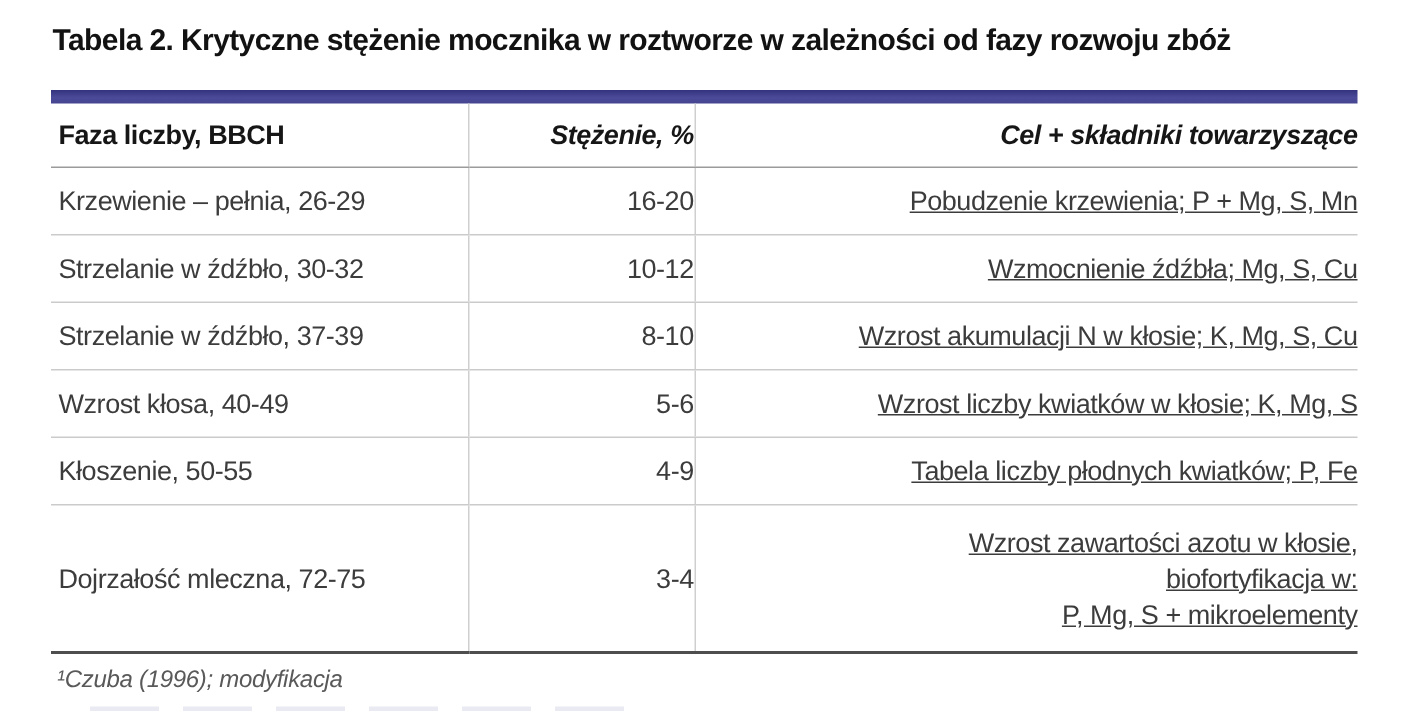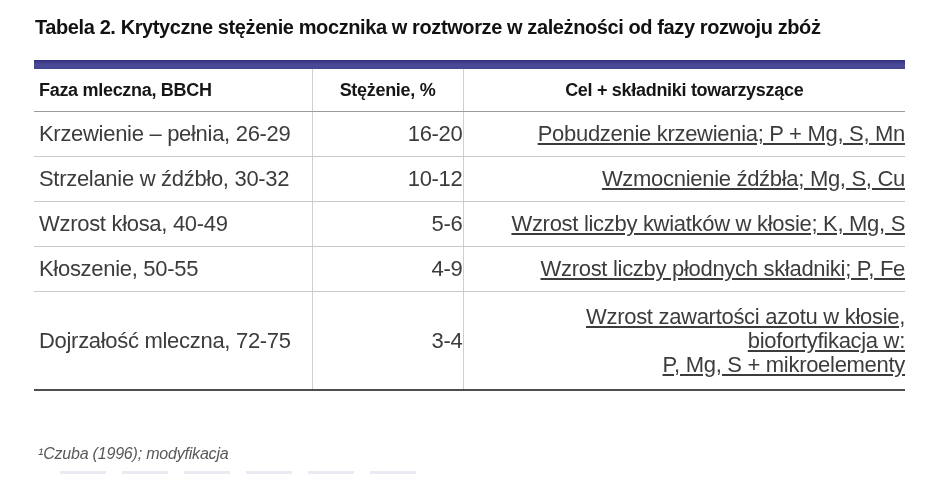--- a/index.html
+++ b/index.html
@@ -54,25 +54,26 @@
     border-bottom: 1px solid #9b9b9b;
     vertical-align: middle;
     padding: 0;
   }
   .data-table th.col-phase {
     text-align: left;
     padding-left: 5px;
   }
   .data-table th.col-conc,
   .data-table th.col-goal {
-    text-align: center;
+    text-align: right;
+    font-style: italic;
   }
   .data-table td {
     height: 44px;
-    font-size: 22px;
+    font-size: 18px;
     color: #3c3c3c;
     letter-spacing: -0.3px;
     border-bottom: 1px solid #cbcbcb;
     vertical-align: middle;
     padding: 0;
     line-height: 24px;
   }
   .data-table td.cell-conc,
   .data-table td.cell-goal {
     text-align: right;
@@ -126,45 +127,50 @@
   <div class="accent-bar"></div>
 
   <table class="data-table">
     <colgroup>
       <col class="c1">
         <col class="c2">
         <col class="c3">
     </colgroup>
     <thead>
       <tr>
-        <th class="col-phase">Faza mleczna, BBCH</th>
+        <th class="col-phase">Faza liczby, BBCH</th>
         <th class="col-conc">Stężenie, %</th>
         <th class="col-goal">Cel + składniki towarzyszące</th>
       </tr>
     </thead>
     <tbody>
       <tr>
         <td class="cell-phase">Krzewienie – pełnia, 26-29</td>
         <td class="cell-conc">16-20</td>
         <td class="cell-goal">Pobudzenie krzewienia; P + Mg, S, Mn</td>
       </tr>
       <tr>
         <td class="cell-phase">Strzelanie w źdźbło, 30-32</td>
         <td class="cell-conc">10-12</td>
         <td class="cell-goal">Wzmocnienie źdźbła; Mg, S, Cu</td>
       </tr>
       <tr>
+        <td class="cell-phase">Strzelanie w źdźbło, 37-39</td>
+        <td class="cell-conc">8-10</td>
+        <td class="cell-goal">Wzrost akumulacji N w kłosie; K, Mg, S, Cu</td>
+      </tr>
+      <tr>
         <td class="cell-phase">Wzrost kłosa, 40-49</td>
         <td class="cell-conc">5-6</td>
         <td class="cell-goal">Wzrost liczby kwiatków w kłosie; K, Mg, S</td>
       </tr>
       <tr>
         <td class="cell-phase">Kłoszenie, 50-55</td>
         <td class="cell-conc">4-9</td>
-        <td class="cell-goal">Wzrost liczby płodnych składniki; P, Fe</td>
+        <td class="cell-goal">Tabela liczby płodnych kwiatków; P, Fe</td>
       </tr>
       <tr class="last-row">
         <td class="cell-phase">Dojrzałość mleczna, 72-75</td>
         <td class="cell-conc">3-4</td>
         <td class="cell-goal">Wzrost zawartości azotu w kłosie,
 biofortyfikacja w:
 P, Mg, S + mikroelementy</td>
       </tr>
     </tbody>
   </table>

